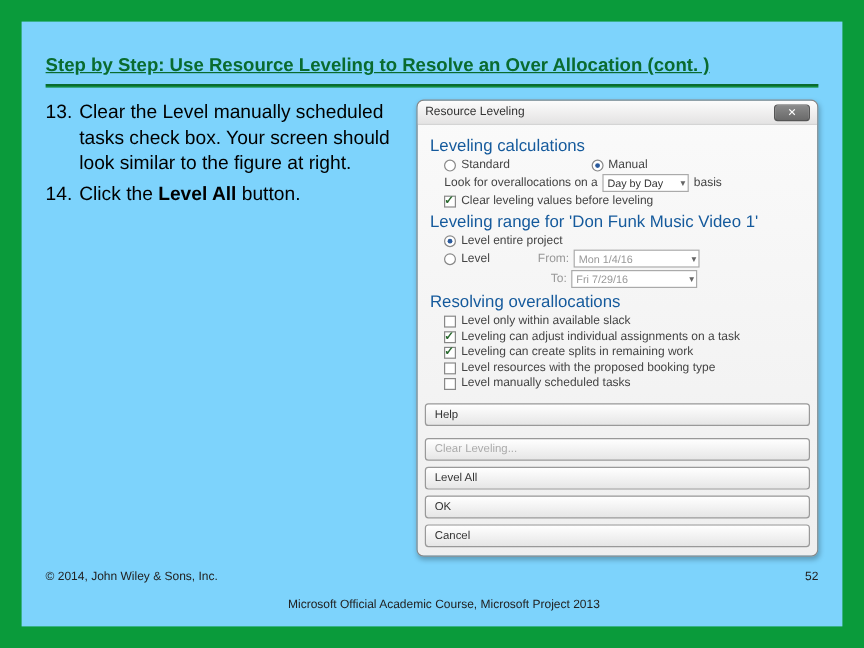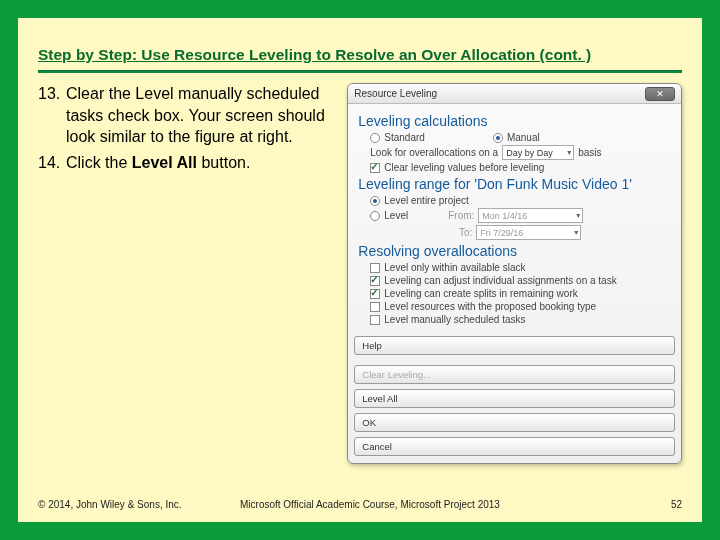--- a/index.html
+++ b/index.html
@@ -8,21 +8,21 @@
     width: 720px;
     height: 540px;
     background: #0a9b3b;
     font-family: Arial, sans-serif;
     font-size: 12px;
     padding: 18px;
   }
   .slide {
     width: 100%;
     height: 100%;
-    background: #fef9c3;
+    background: #7dd3fc;
     padding: 28px 20px 14px 20px;
     position: relative;
   }
   .title {
     color: #0a6b2f;
     font-size: 15.5px;
     font-weight: bold;
     text-decoration: underline;
     margin-bottom: 6px;
   }
@@ -176,21 +176,21 @@
     position: absolute;
     bottom: 12px;
     left: 20px;
     right: 20px;
     display: flex;
     font-size: 10px;
     color: #222;
     gap: 12px;
   }
   .footer .c1 { width: 190px; }
-  .footer .c2 { flex: 1; }
+  .footer .c2 { flex: 1; margin-top: 24px; }
   .footer .c3 { }
 </style>
 </head>
 <body>
 
 <div class="slide">
 
   <div class="title">Step by Step: Use Resource Leveling to Resolve an Over Allocation (cont. )</div>
   <div class="hr"></div>
 

